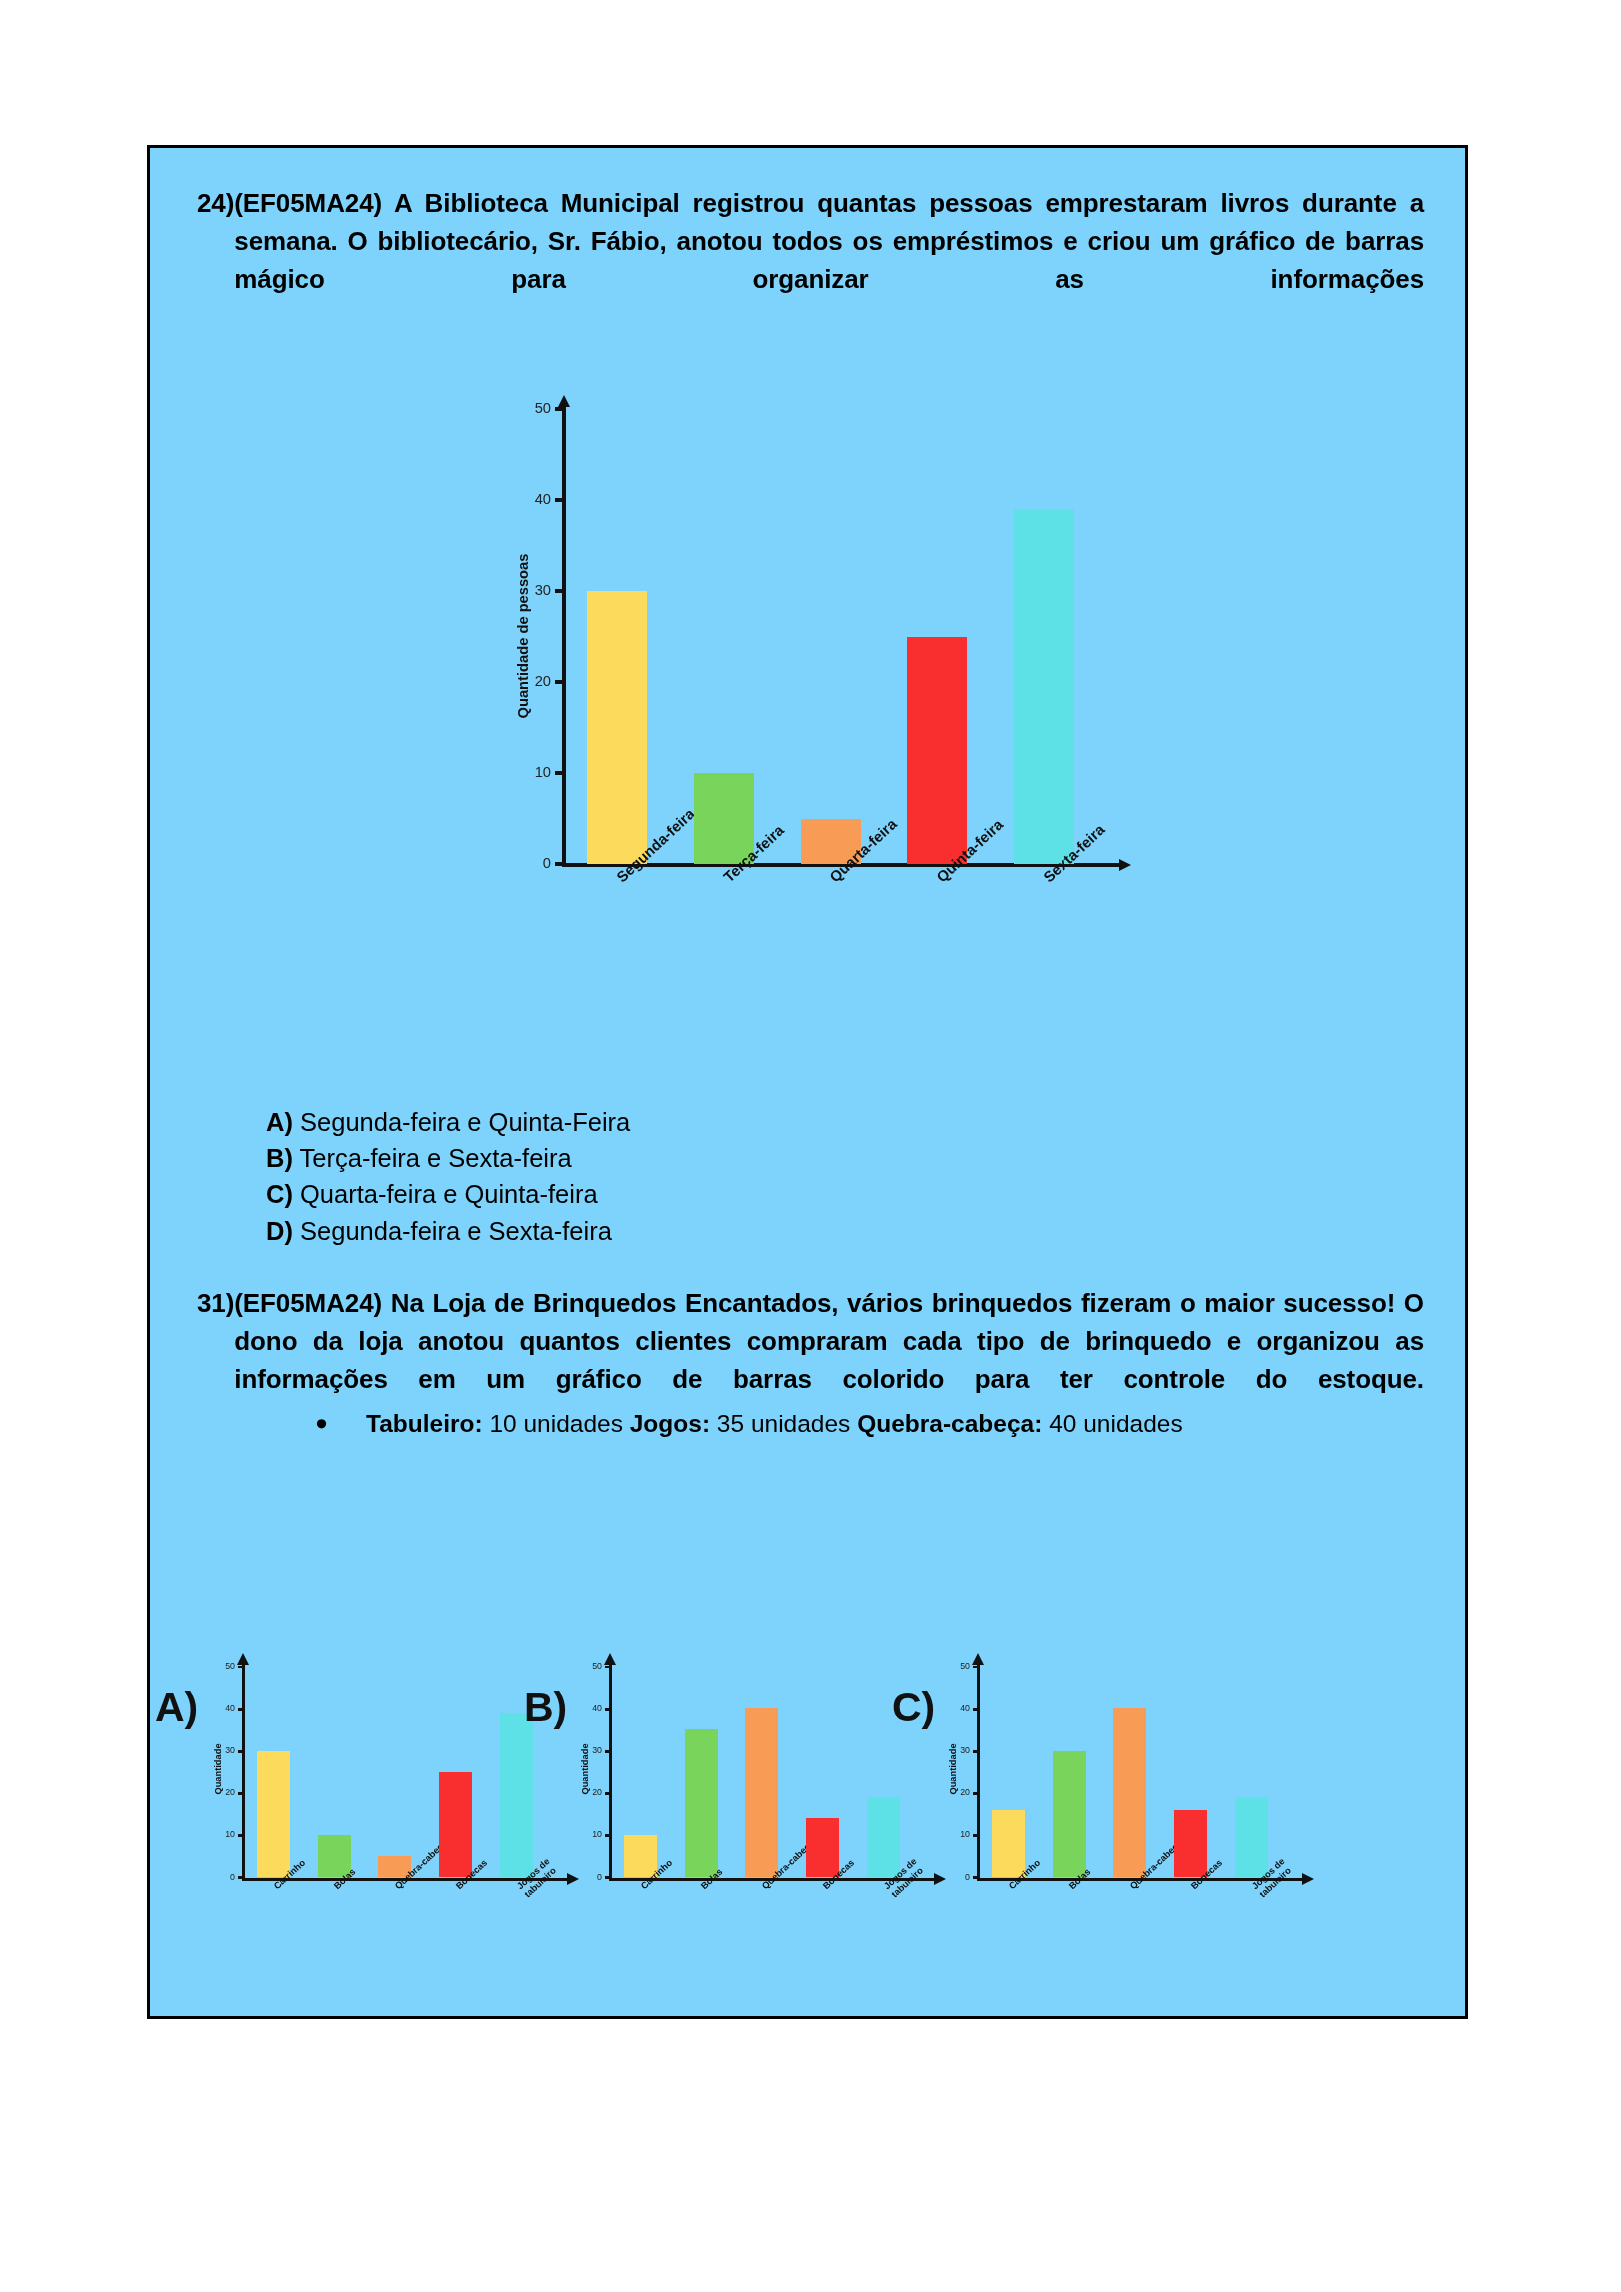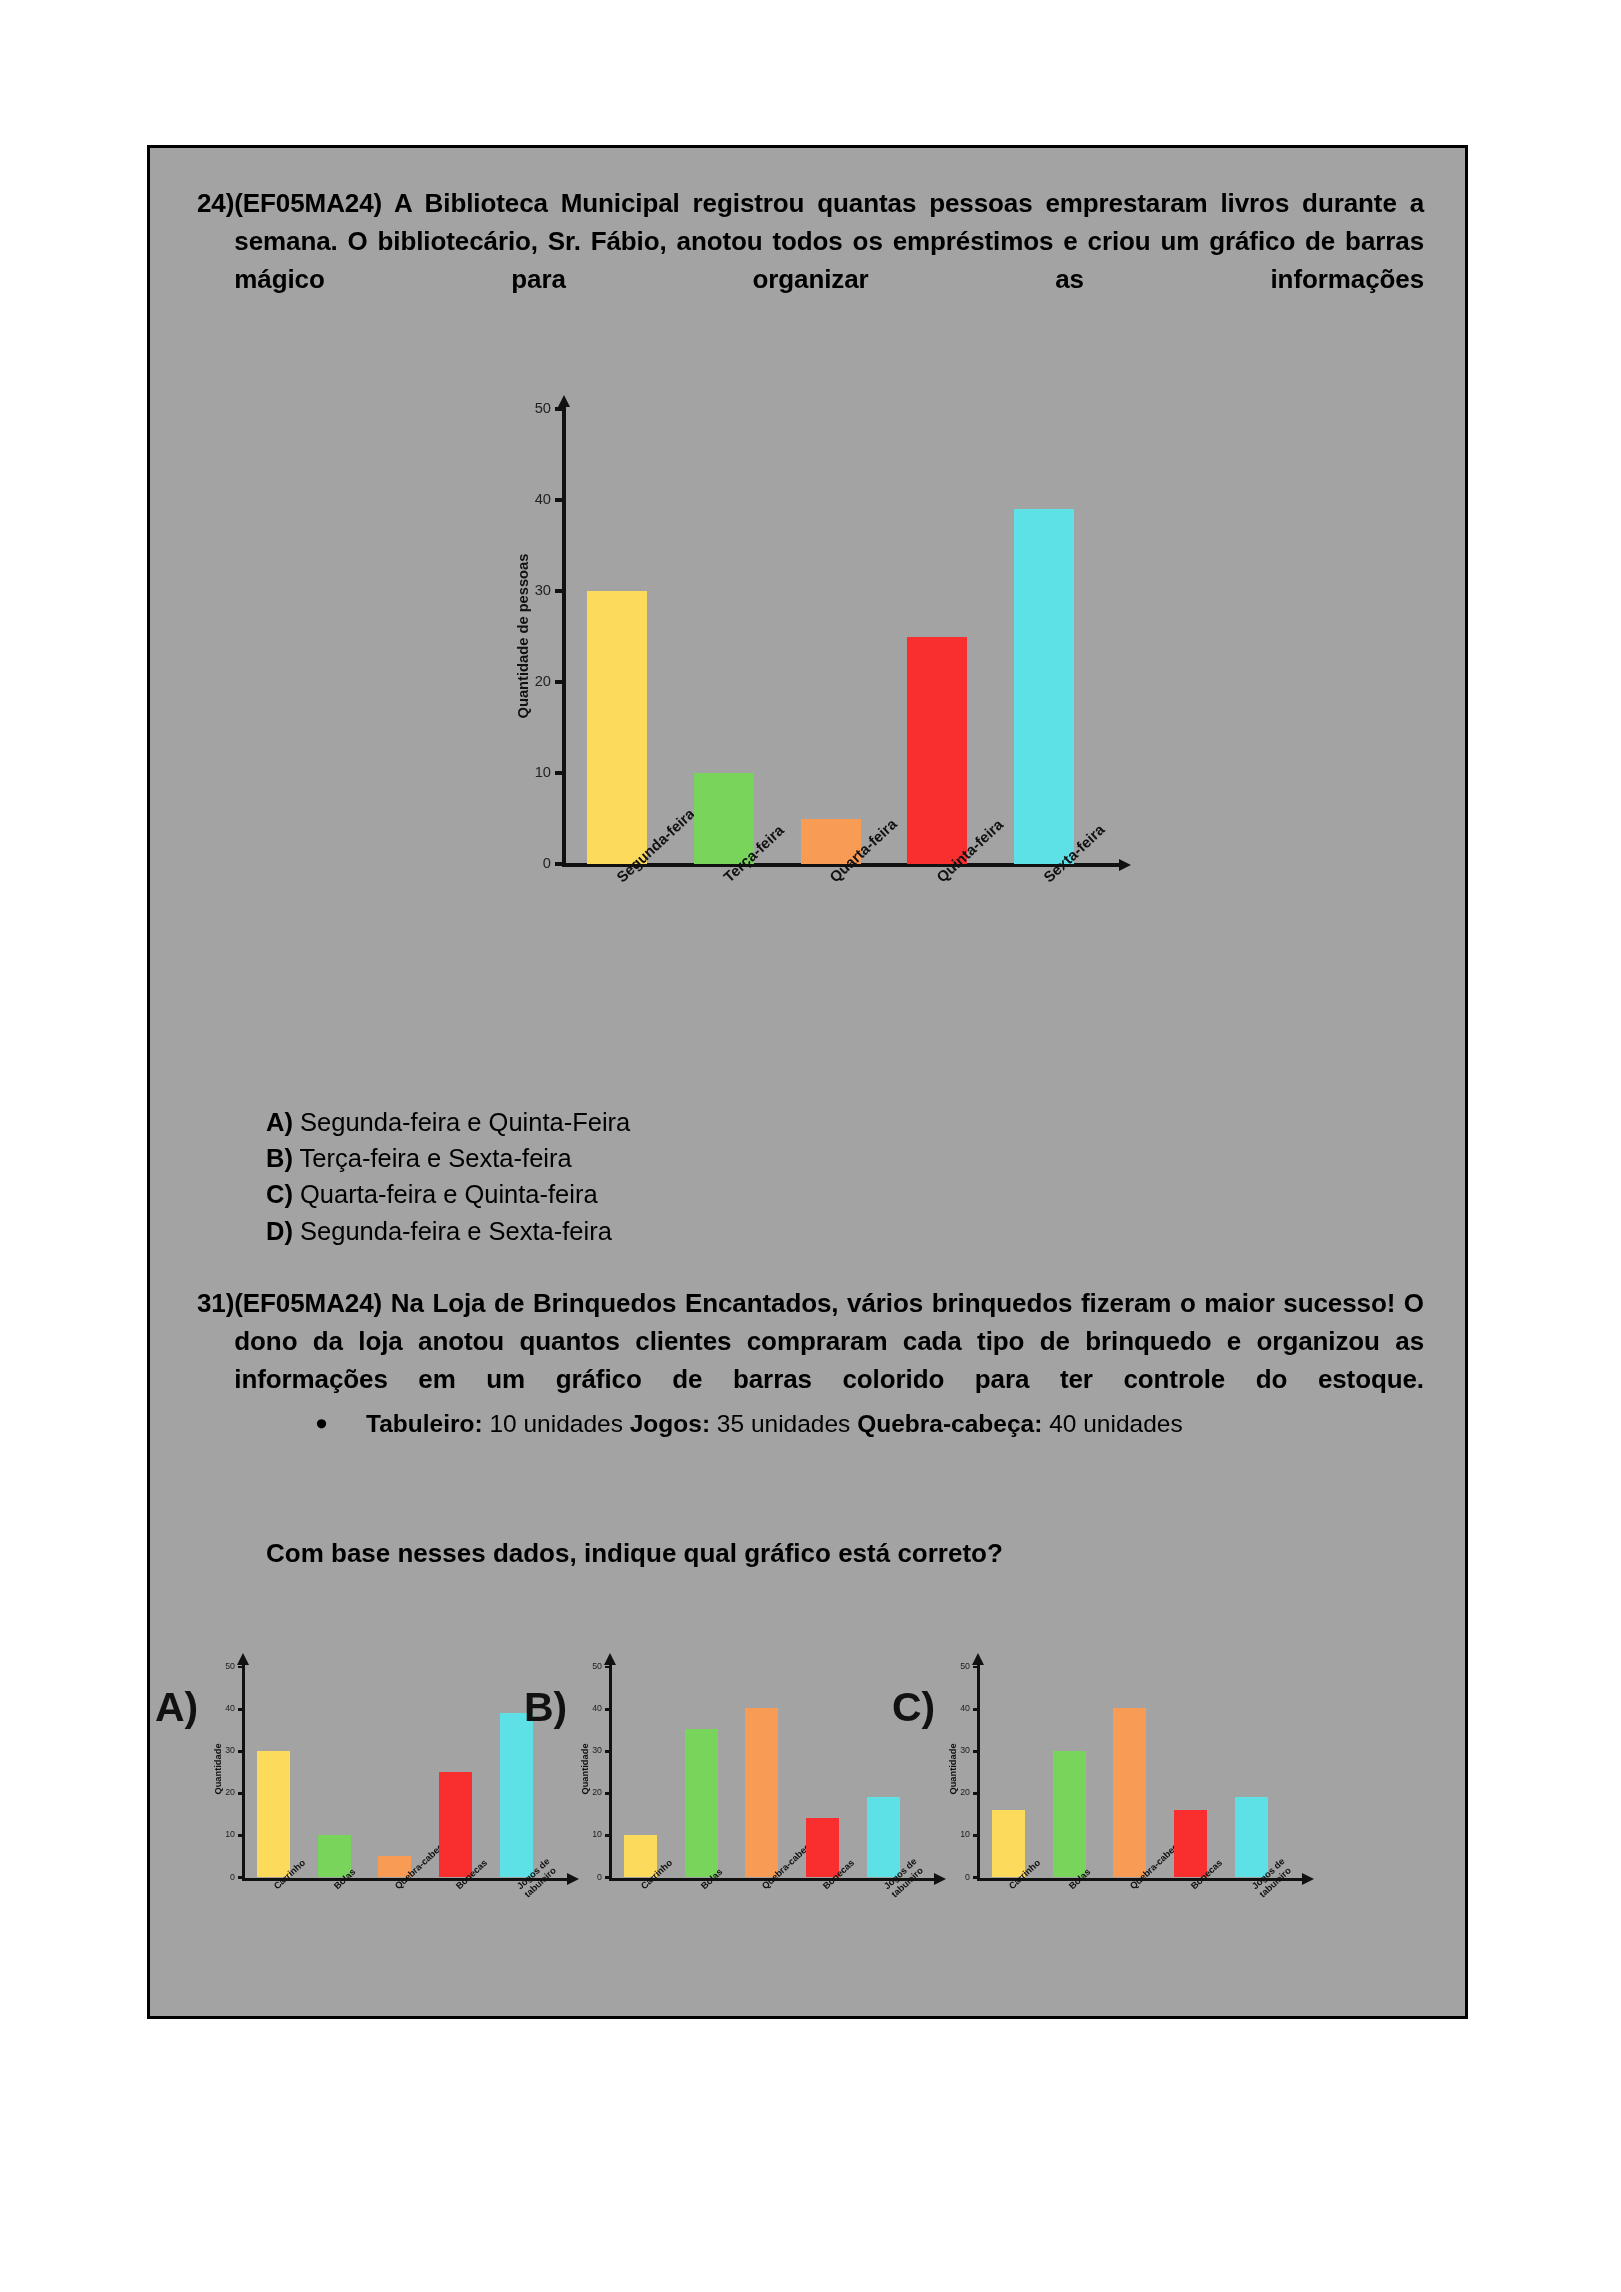--- a/index.html
+++ b/index.html
@@ -15,21 +15,21 @@
   }
 
   
   #page-frame {
     position: absolute;
     left: 147px;
     top: 145px;
     width: 1321px;
     height: 1874px;
     border: 3.9px solid #000000;
-    background: #a3a3a3;
+    background: #7dd3fc;
   }
 
   .inner {
     position: relative;
     width: 100%;
     height: 100%;
   }
 
   
   .question {
@@ -269,21 +269,20 @@
       <span class="q-body">(EF05MA24) Na Loja de Brinquedos Encantados, vários brinquedos fizeram o maior sucesso! O dono da loja anotou quantos clientes compraram cada tipo de brinquedo e organizou as informações em um gráfico de barras colorido para ter controle do estoque.</span>
     </div>
 
     <div id="q25-bullets">
         <div class="bullet-row">
           <span class="dot">●</span>
           <span class="bullet-text"><b>Tabuleiro:</b> 10 unidades <b>Jogos:</b> 35 unidades <b>Quebra-cabeça:</b> 40 unidades</span>
         </div>
       </div>
 
-    <div class="subquestion" id="q25-prompt">Com base nesses dados, indique qual gráfico está correto?</div>
 
     <div class="chart-letter" id="letter-a">A)</div>
     <div class="chart chart-small" id="chart-a">
       <div class="chart-inner">
           <div class="axis-y" style="left: 38px; top: 7.8px; width: 2.5px; height: 213px; background: rgb(17, 17, 17);"></div>
           <div class="axis-x" style="left: 38px; top: 221px; width: 325px; height: 2.5px; background: rgb(17, 17, 17);"></div>
           <div class="tick" style="left: 34px; top: 219px; width: 3.9px; height: 2.5px; background: rgb(17, 17, 17);"></div>
           <div class="ytick-label" style="right: 341px; top: 216px; height: 9.8px; line-height: 9.8px;">0</div>
           <div class="tick" style="left: 34px; top: 177px; width: 3.9px; height: 2.5px; background: rgb(17, 17, 17);"></div>
           <div class="ytick-label" style="right: 341px; top: 173px; height: 9.8px; line-height: 9.8px;">10</div>

